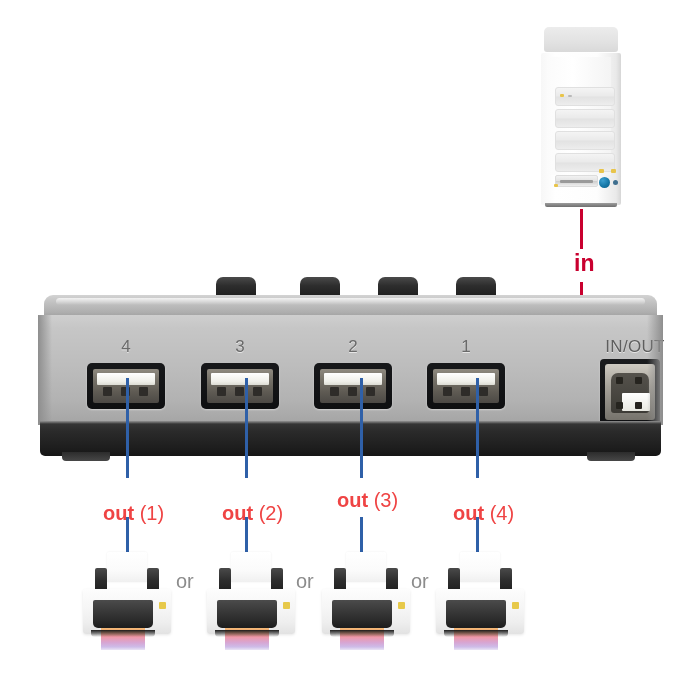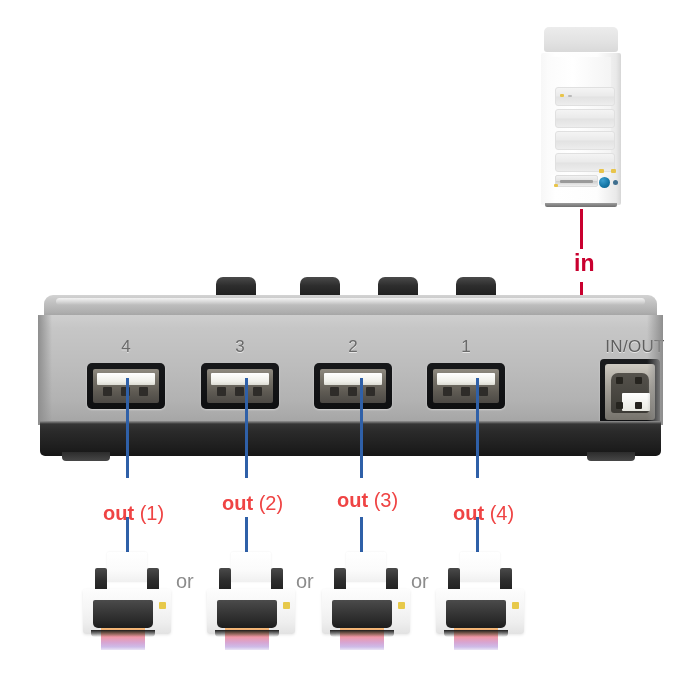--- a/index.html
+++ b/index.html
@@ -317,21 +317,21 @@
     <div class="foot foot-r"></div>
   </div>
 
   <div class="blue-line" style="left:126px;top:378px;height:100px;"></div>
   <div class="out-label" style="left:103px;top:487px;">
     <b>out</b><span> </span><span>(1)</span>
   </div>
   <div class="blue-line" style="left:126px;top:517px;height:35px;"></div>
 
   <div class="blue-line" style="left:245px;top:378px;height:100px;"></div>
-  <div class="out-label" style="left:222px;top:477px;">
+  <div class="out-label" style="left:222px;top:487px;">
     <b>out</b><span> </span><span>(2)</span>
   </div>
   <div class="blue-line" style="left:245px;top:517px;height:35px;"></div>
 
   <div class="blue-line" style="left:360px;top:378px;height:100px;"></div>
   <div class="out-label" style="left:337px;top:474px;">
     <b>out</b><span> </span><span>(3)</span>
   </div>
   <div class="blue-line" style="left:360px;top:517px;height:35px;"></div>
 

